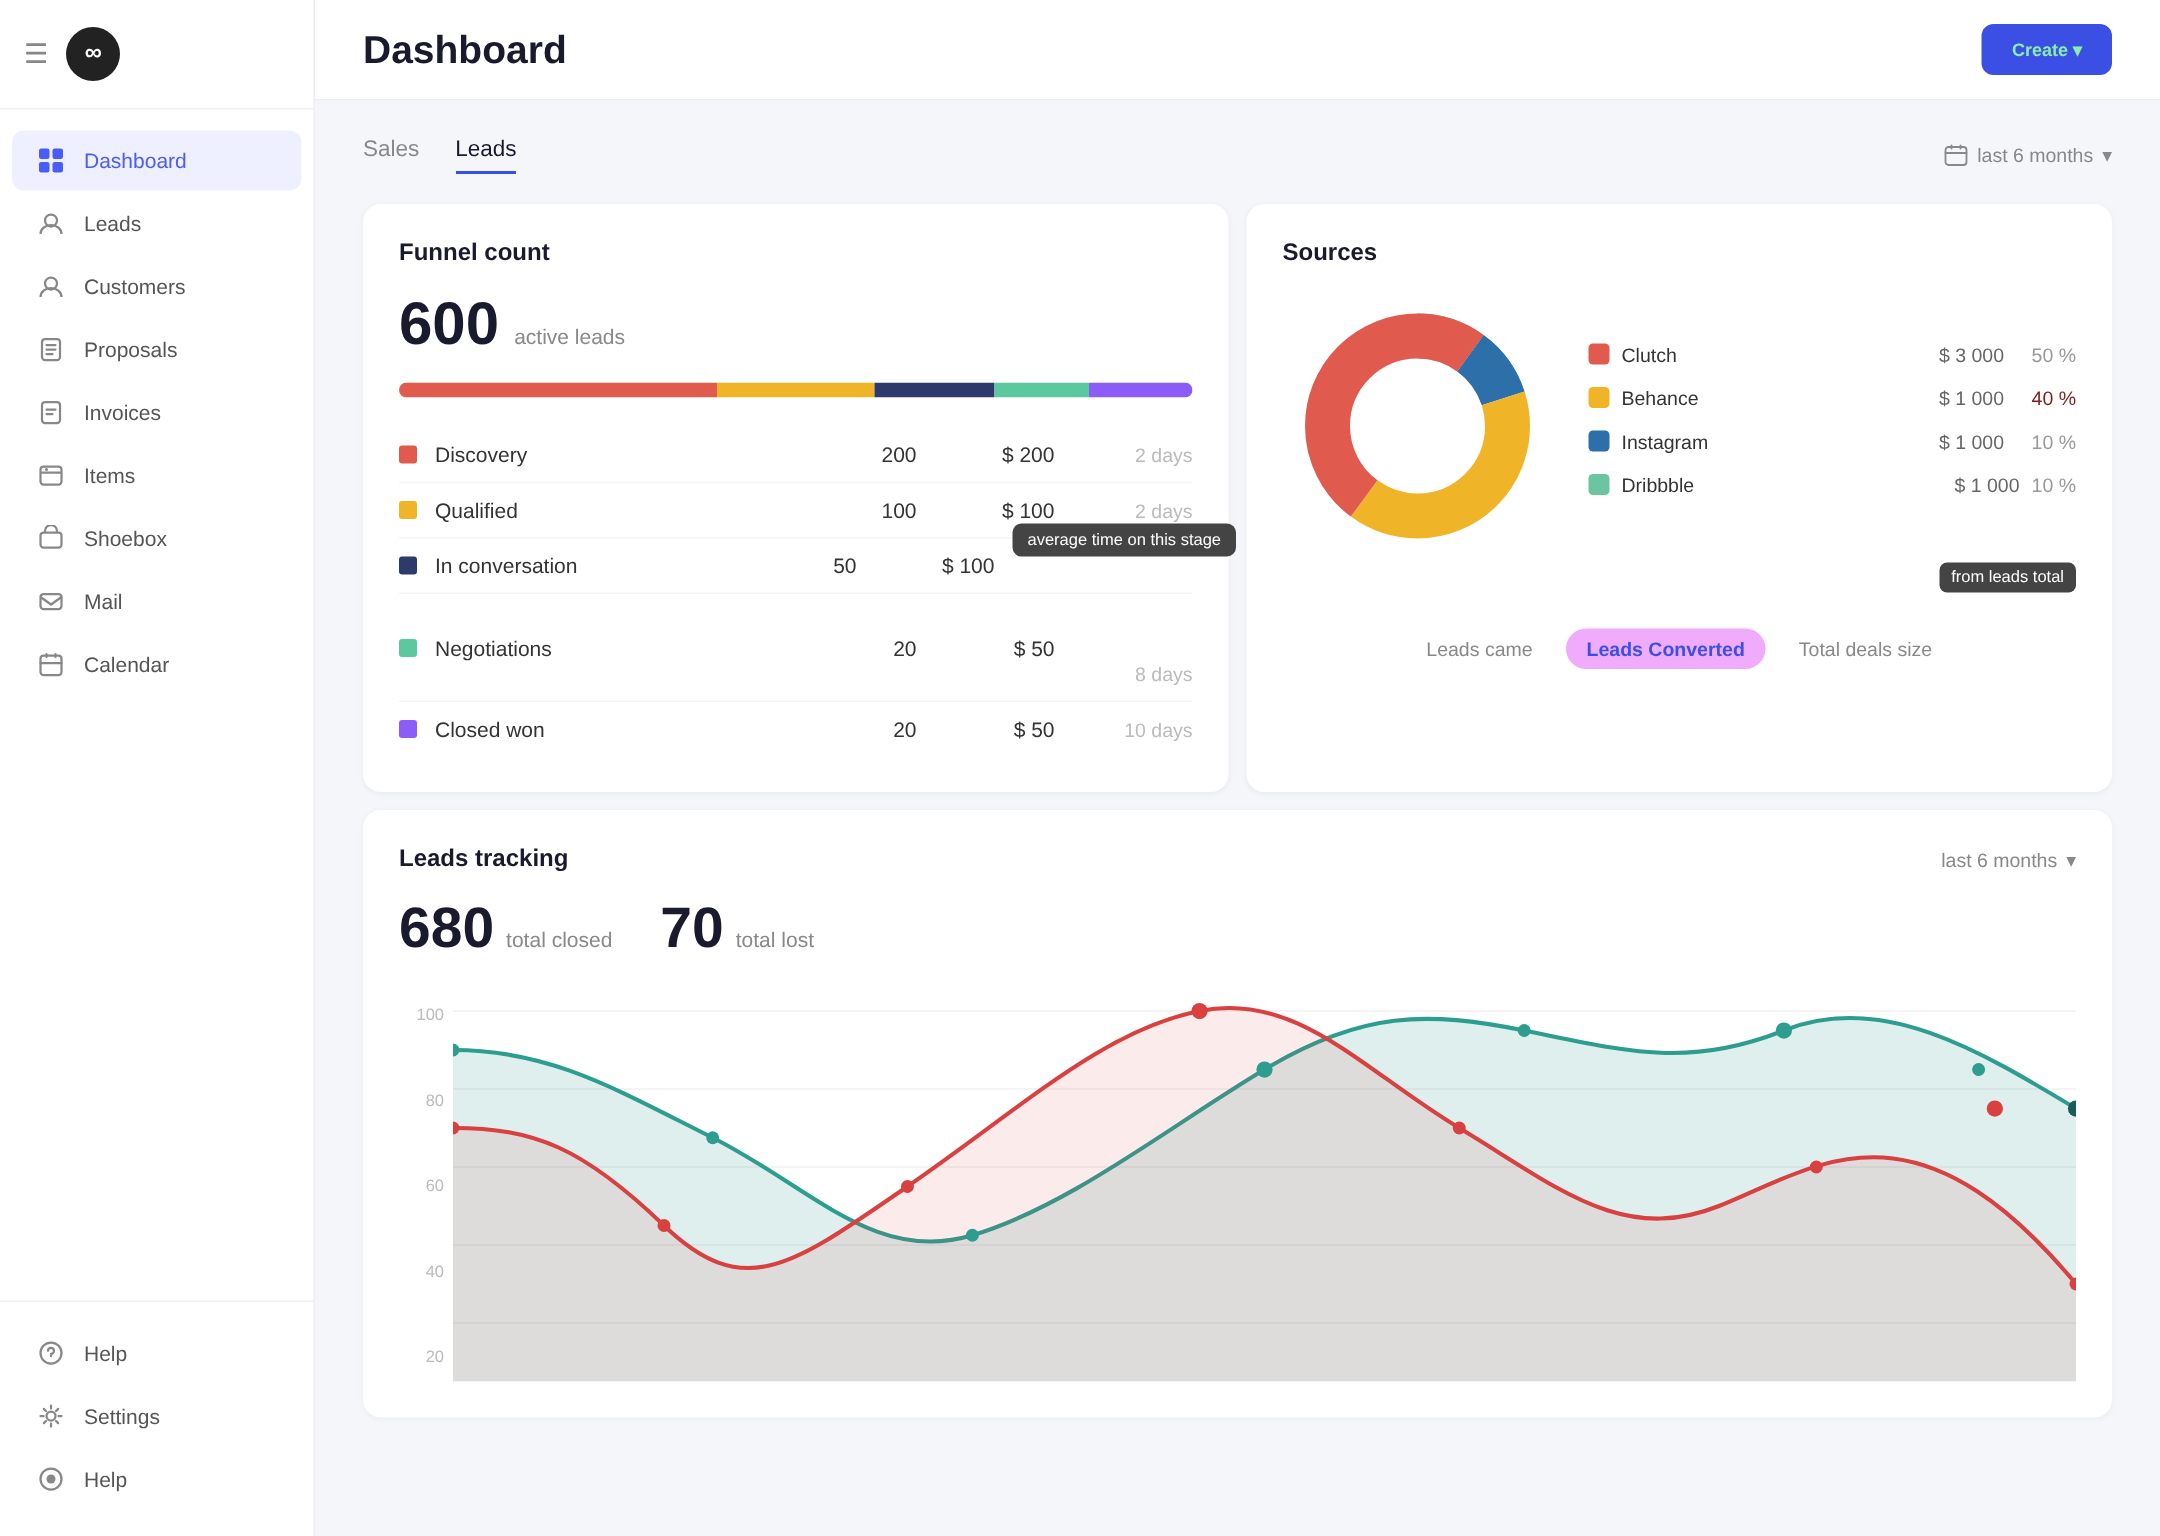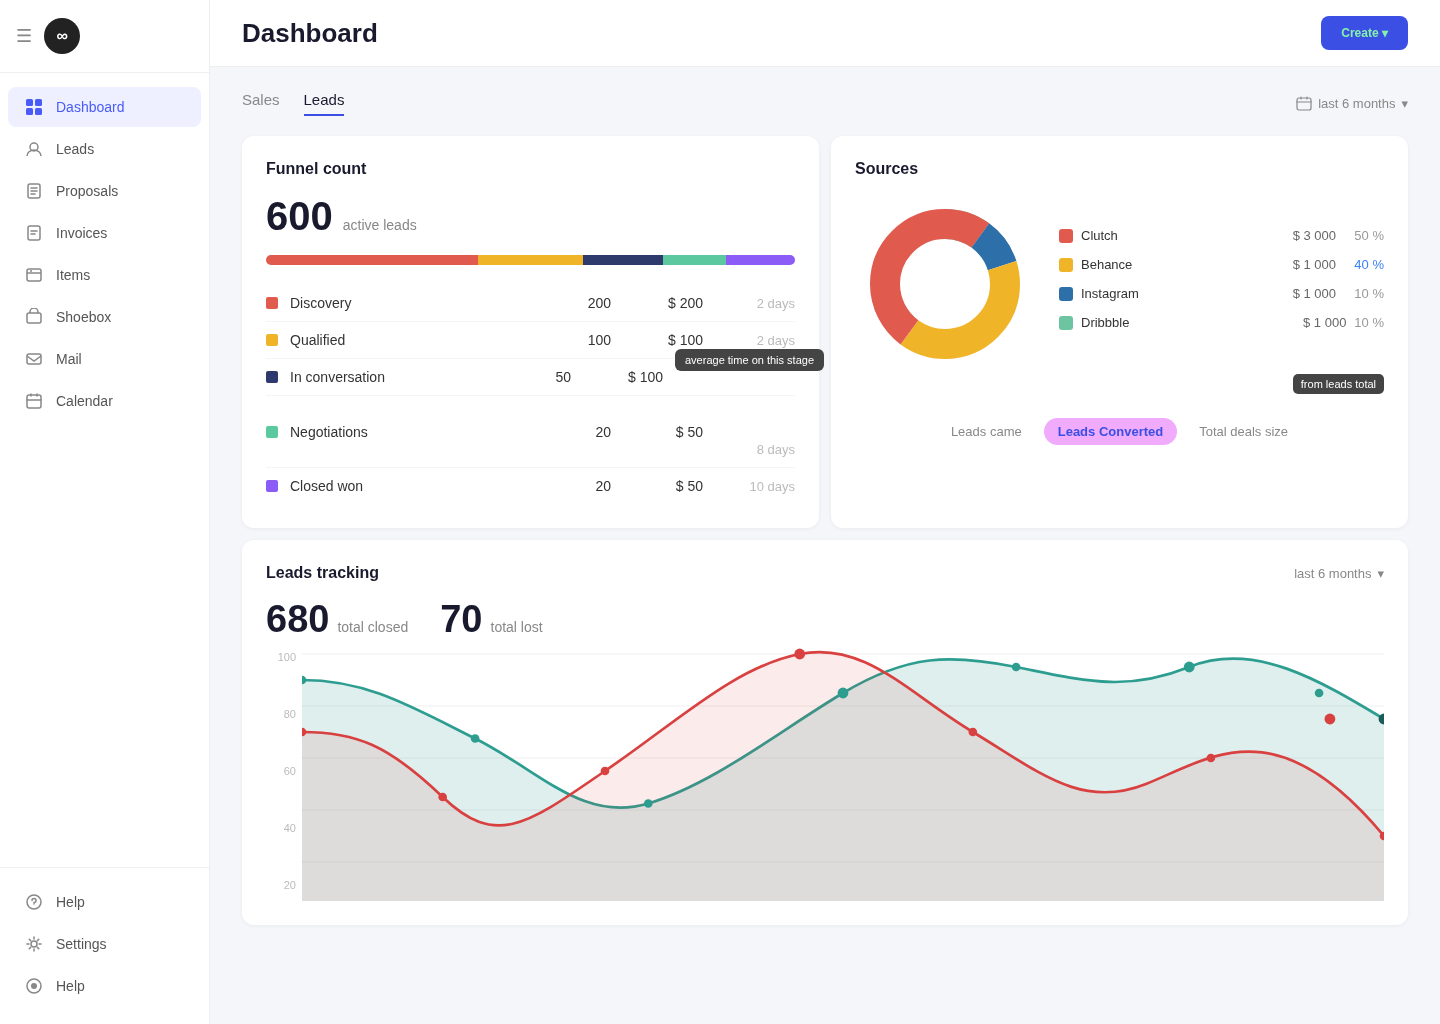--- a/index.html
+++ b/index.html
@@ -119,21 +119,21 @@
 
     .sources-tabs { display: flex; gap: 8px; margin-top: 16px; justify-content: center; }
     .sources-tab {
       padding: 6px 14px; border-radius: 20px; font-size: 13px; cursor: pointer;
       background: transparent; border: none; color: #888; font-weight: 500;
     }
     .sources-tab.active { background: #f0abfc; color: #3b4fe4; font-weight: 600; }
 
     
     .tracking-header { display: flex; align-items: center; justify-content: space-between; margin-bottom: 16px; }
-    .tracking-stats { display: flex; gap: 32px; }
+    .tracking-stats { display: flex; gap: 32px; margin-bottom: 20px; }
     .tracking-stat { display: flex; align-items: baseline; gap: 8px; }
     .tracking-number { font-size: 38px; font-weight: 700; color: #1a1a2e; }
     .tracking-label { font-size: 14px; color: #888; }
 
     .chart-container { position: relative; width: 100%; height: 260px; }
     .chart-y-labels { position: absolute; left: 0; top: 0; height: 100%; display: flex; flex-direction: column-reverse; justify-content: space-between; padding: 10px 0; }
     .chart-y-label { font-size: 11px; color: #bbb; width: 30px; text-align: right; }
     .chart-svg { position: absolute; left: 36px; top: 0; width: calc(100% - 36px); height: 100%; }
 
     
@@ -164,20 +164,29 @@
         <svg width="18" height="18" viewBox="0 0 18 18" fill="none">
           <circle cx="9" cy="7" r="4" stroke="#888" stroke-width="1.5"></circle>
           <path d="M2 16c0-3.314 3.134-6 7-6s7 2.686 7 6" stroke="#888" stroke-width="1.5"></path>
         </svg>
       </span>
       <span>Leads</span>
     </div>
     <div class="sidebar-item">
       <span class="icon">
         <svg width="18" height="18" viewBox="0 0 18 18" fill="none">
+          <circle cx="9" cy="7" r="4" stroke="#888" stroke-width="1.5"></circle>
+          <path d="M2 16c0-3.314 3.134-6 7-6s7 2.686 7 6" stroke="#888" stroke-width="1.5"></path>
+        </svg>
+      </span>
+      <span>Customers</span>
+    </div>
+    <div class="sidebar-item">
+      <span class="icon">
+        <svg width="18" height="18" viewBox="0 0 18 18" fill="none">
           <rect x="3" y="2" width="12" height="14" rx="2" stroke="#888" stroke-width="1.5"></rect>
           <path d="M6 6h6M6 9h6M6 12h4" stroke="#888" stroke-width="1.5" stroke-linecap="round"></path>
         </svg>
       </span>
       <span>Proposals</span>
     </div>
     <div class="sidebar-item">
       <span class="icon">
         <svg width="18" height="18" viewBox="0 0 18 18" fill="none">
           <rect x="3" y="2" width="12" height="14" rx="2" stroke="#888" stroke-width="1.5"></rect>
@@ -357,21 +366,21 @@
               <div class="legend-row">
       <div class="legend-color" style="background:#e05a4e;"></div>
       <span class="legend-name">Clutch</span>
       <span class="legend-amount" style="color:#666;">$ 3 000</span>
       <span class="legend-pct" style="color:#999;">50 %</span>
     </div>
               <div class="legend-row">
       <div class="legend-color" style="background:#f0b429;"></div>
       <span class="legend-name">Behance</span>
       <span class="legend-amount" style="color:#666;">$ 1 000</span>
-      <span class="legend-pct" style="color:#3b82f6;">40 %</span>
+      <span class="legend-pct" style="color:#7f1d1d;">40 %</span>
     </div>
               <div class="legend-row">
       <div class="legend-color" style="background:#2d6fa8;"></div>
       <span class="legend-name">Instagram</span>
       <span class="legend-amount" style="color:#666;">$ 1 000</span>
       <span class="legend-pct" style="color:#999;">10 %</span>
     </div>
               <div class="legend-row">
       <div class="legend-color" style="background:#6cc5a0;"></div>
       <span class="legend-name">Dribbble</span>

